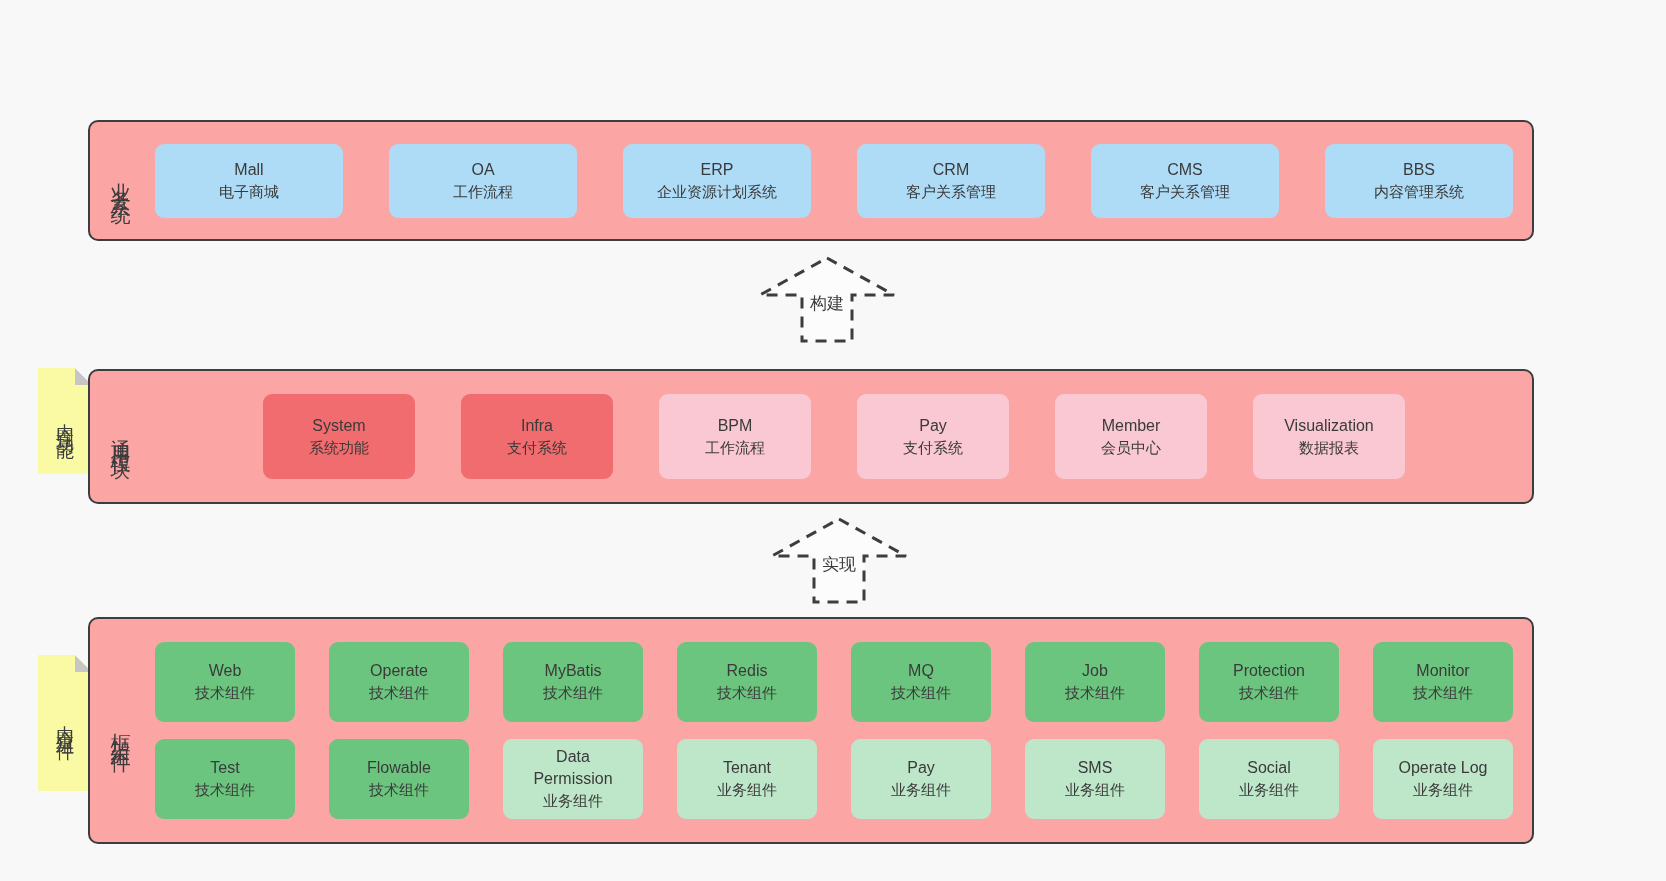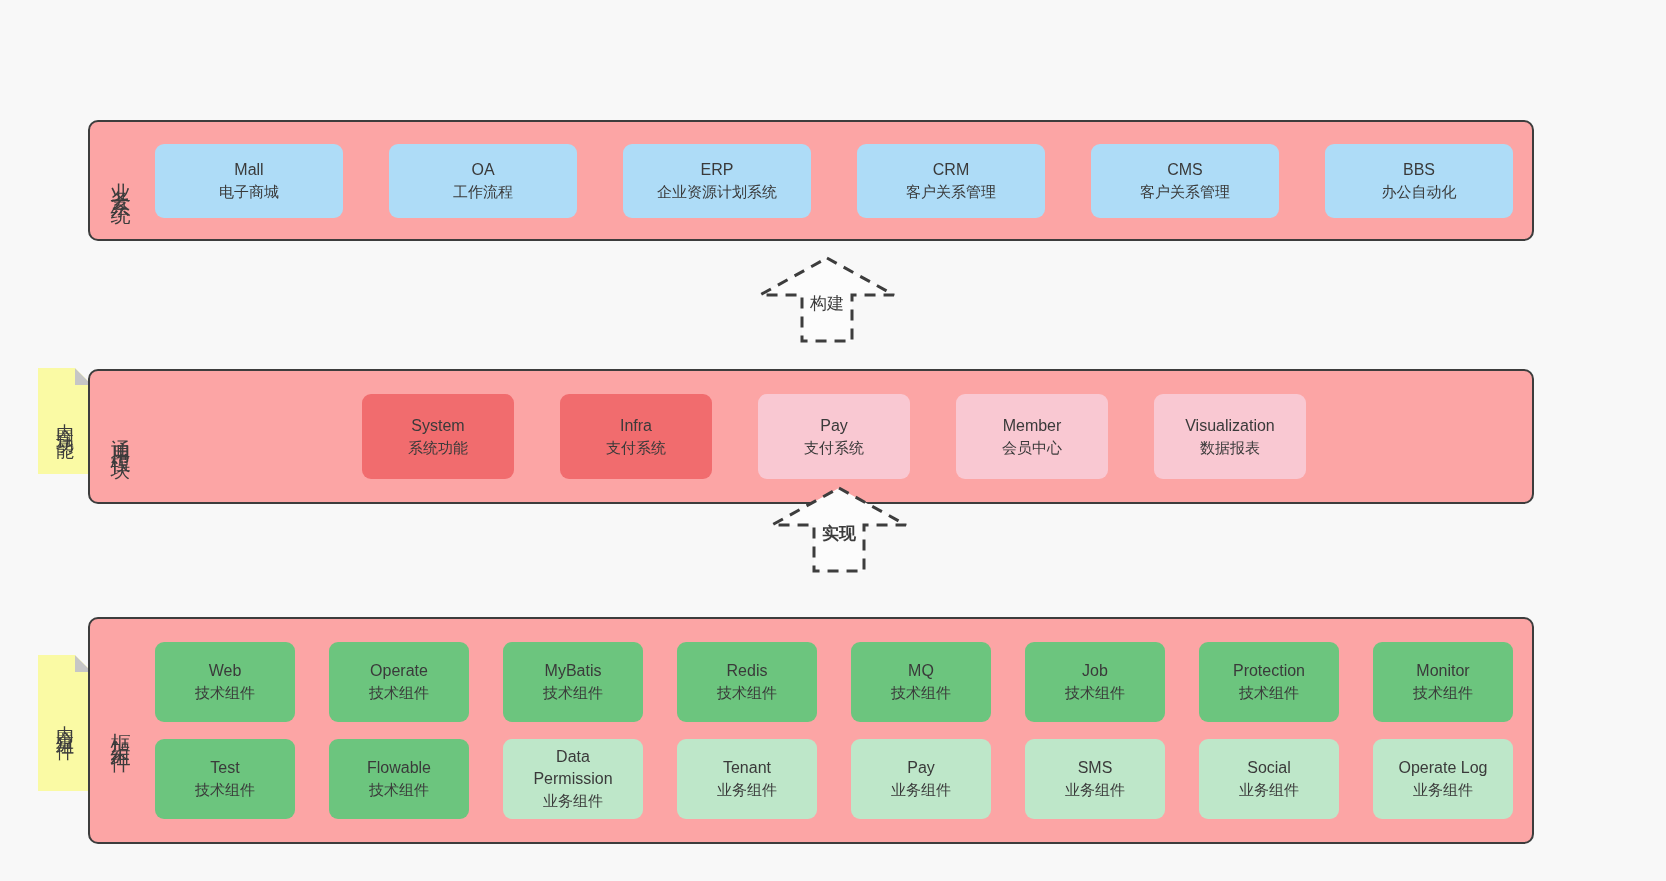--- a/index.html
+++ b/index.html
@@ -42,21 +42,21 @@
   .layer-components .box{width:140px;height:80px;padding:4px 13px;}
   .box .name{font-size:16px;}
   .blue{background:#aedcf7;}
   .red{background:#f16c6e;}
   .pink{background:#f9c8d2;}
   .green{background:#6cc57e;}
   .lightgreen{background:#bee7c9;}
   
   .arrow{position:absolute;width:140px;height:90px;z-index:1;}
   .arrow-build{left:757px;top:255px;}
-  .arrow-implement{left:769px;top:485px;font-weight:bold;}
+  .arrow-implement{left:769px;top:516px;}
   .arrow svg{display:block;}
   .arrow-label{
     position:absolute;left:50%;top:36px;transform:translateX(-50%);
     background:#fcfcfc;padding:1px 3px;font-size:17px;color:#3c3c3c;
     white-space:nowrap;
   }
   
   .note{
     position:absolute;width:54px;background:#fafaa4;z-index:0;
     display:flex;align-items:center;justify-content:center;
@@ -91,21 +91,21 @@
     <div class="box blue">
       <div class="name">CRM</div>
       <div class="desc">客户关系管理</div>
     </div>
     <div class="box blue">
       <div class="name">CMS</div>
       <div class="desc">客户关系管理</div>
     </div>
     <div class="box blue">
       <div class="name">BBS</div>
-      <div class="desc">办公自动化</div>
+      <div class="desc">内容管理系统</div>
     </div>
   </div>
 </div>
 
 <div class="arrow arrow-build">
   <svg width="140" height="90" viewBox="0 0 140 90">
     <polygon points="70,3 137,40 95,40 95,86 45,86 45,40 3,40" fill="#fcfcfc" stroke="#3d3d3d" stroke-width="3" stroke-dasharray="11 8" stroke-linejoin="miter"></polygon>
   </svg>
   <span class="arrow-label">构建</span>
 </div>
@@ -122,20 +122,24 @@
   <div class="layer-content">
     <div class="box red">
       <div class="name">System</div>
       <div class="desc">系统功能</div>
     </div>
     <div class="box red">
       <div class="name">Infra</div>
       <div class="desc">支付系统</div>
     </div>
     <div class="box pink">
+      <div class="name">BPM</div>
+      <div class="desc">工作流程</div>
+    </div>
+    <div class="box pink">
       <div class="name">Pay</div>
       <div class="desc">支付系统</div>
     </div>
     <div class="box pink">
       <div class="name">Member</div>
       <div class="desc">会员中心</div>
     </div>
     <div class="box pink">
       <div class="name">Visualization</div>
       <div class="desc">数据报表</div>

